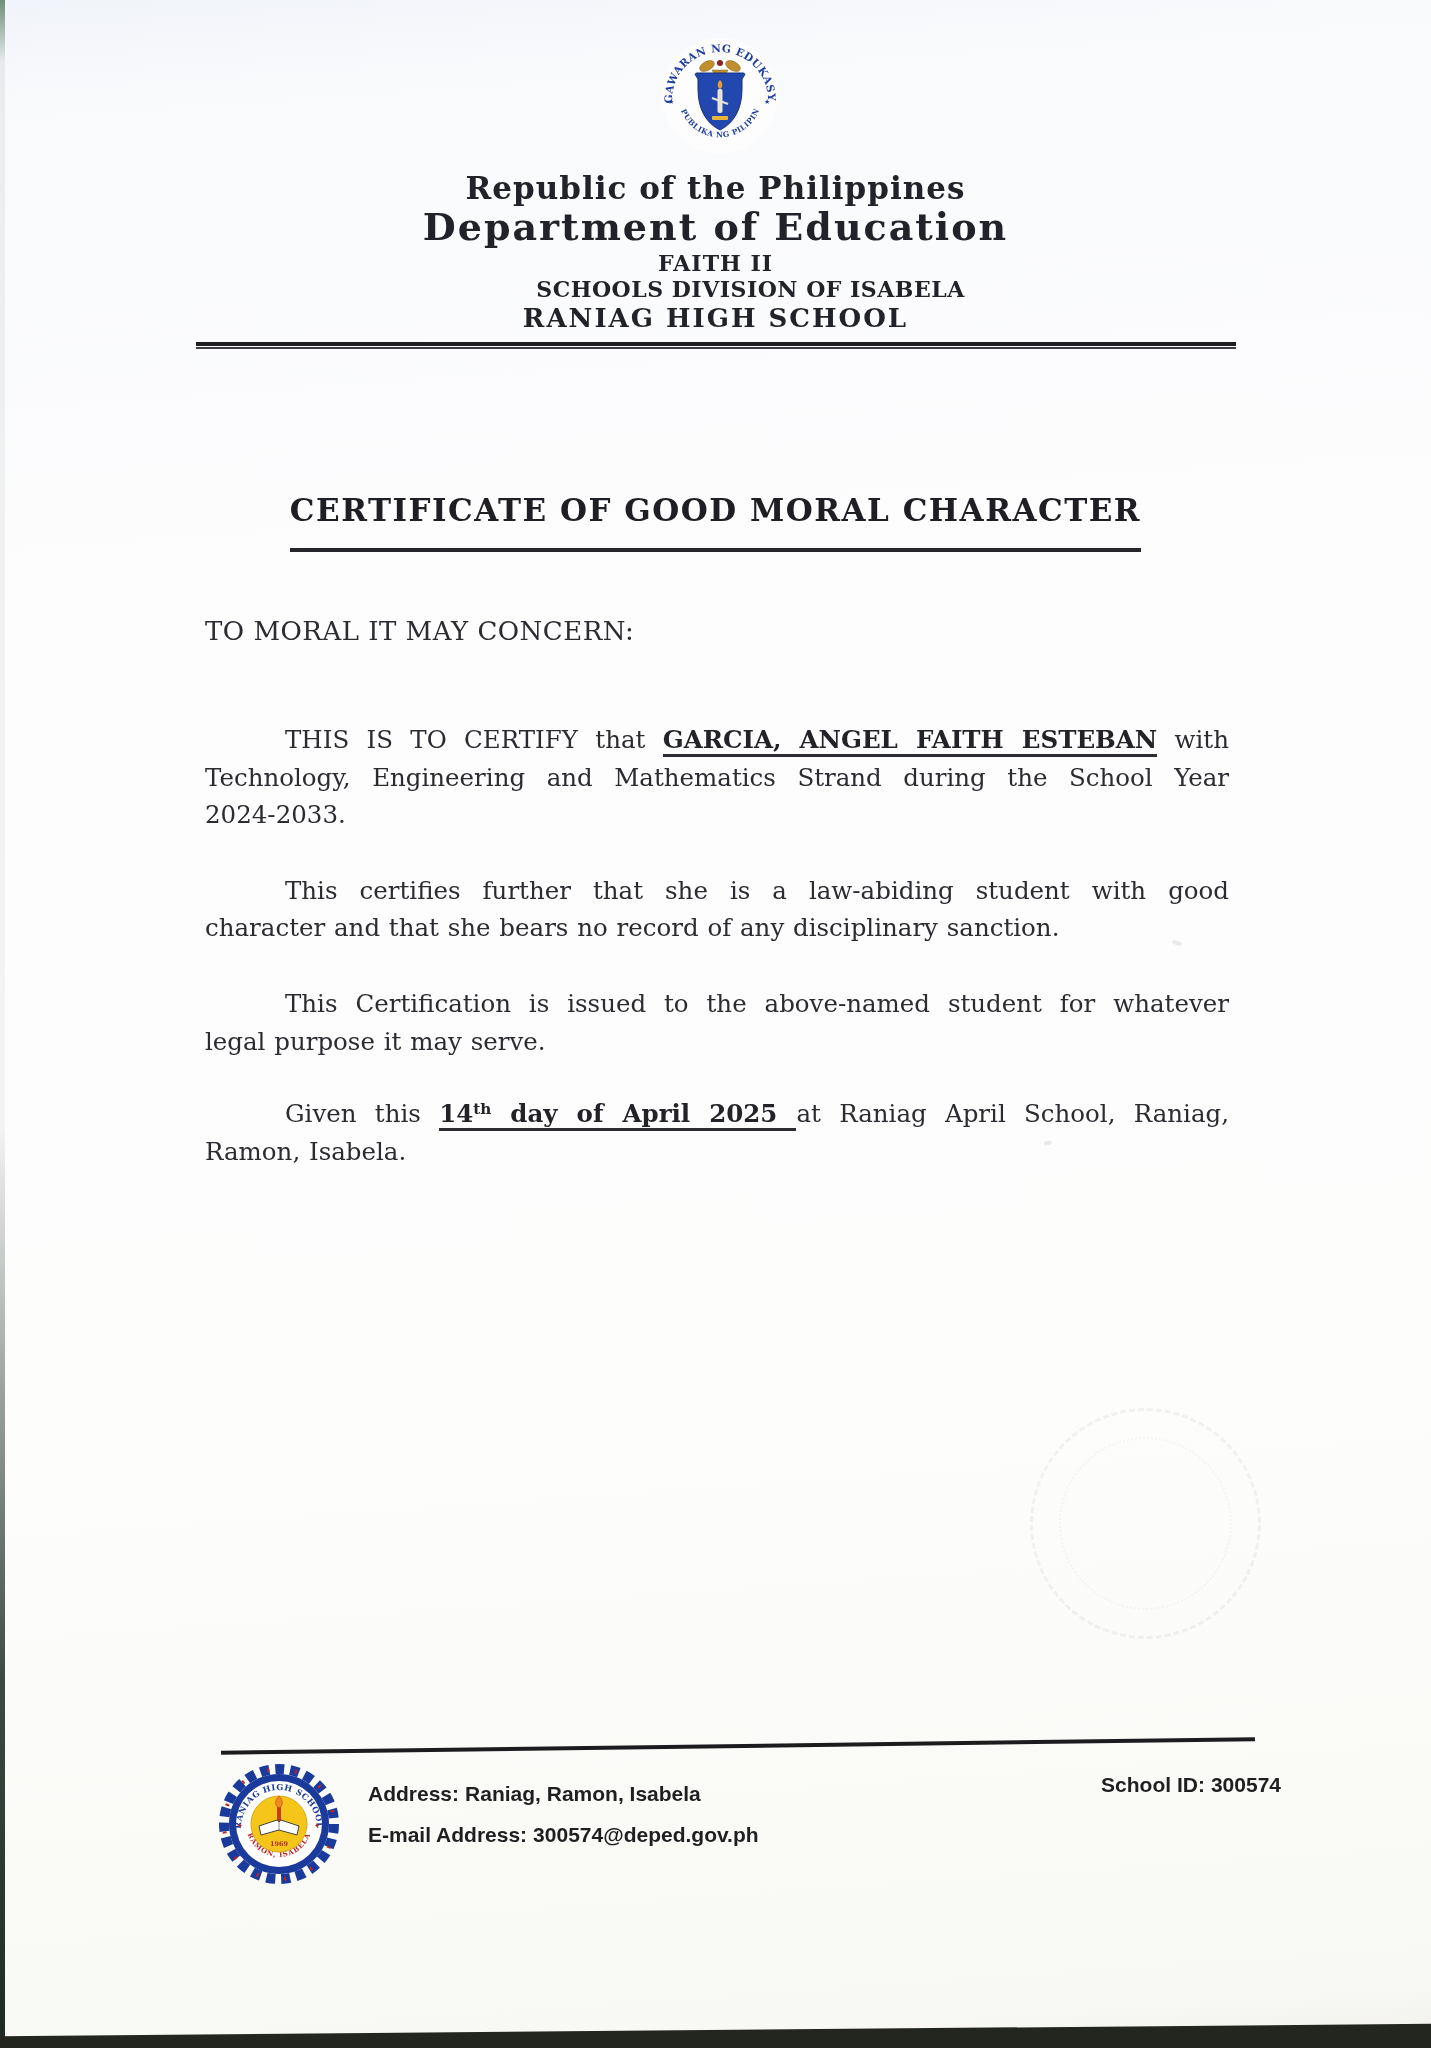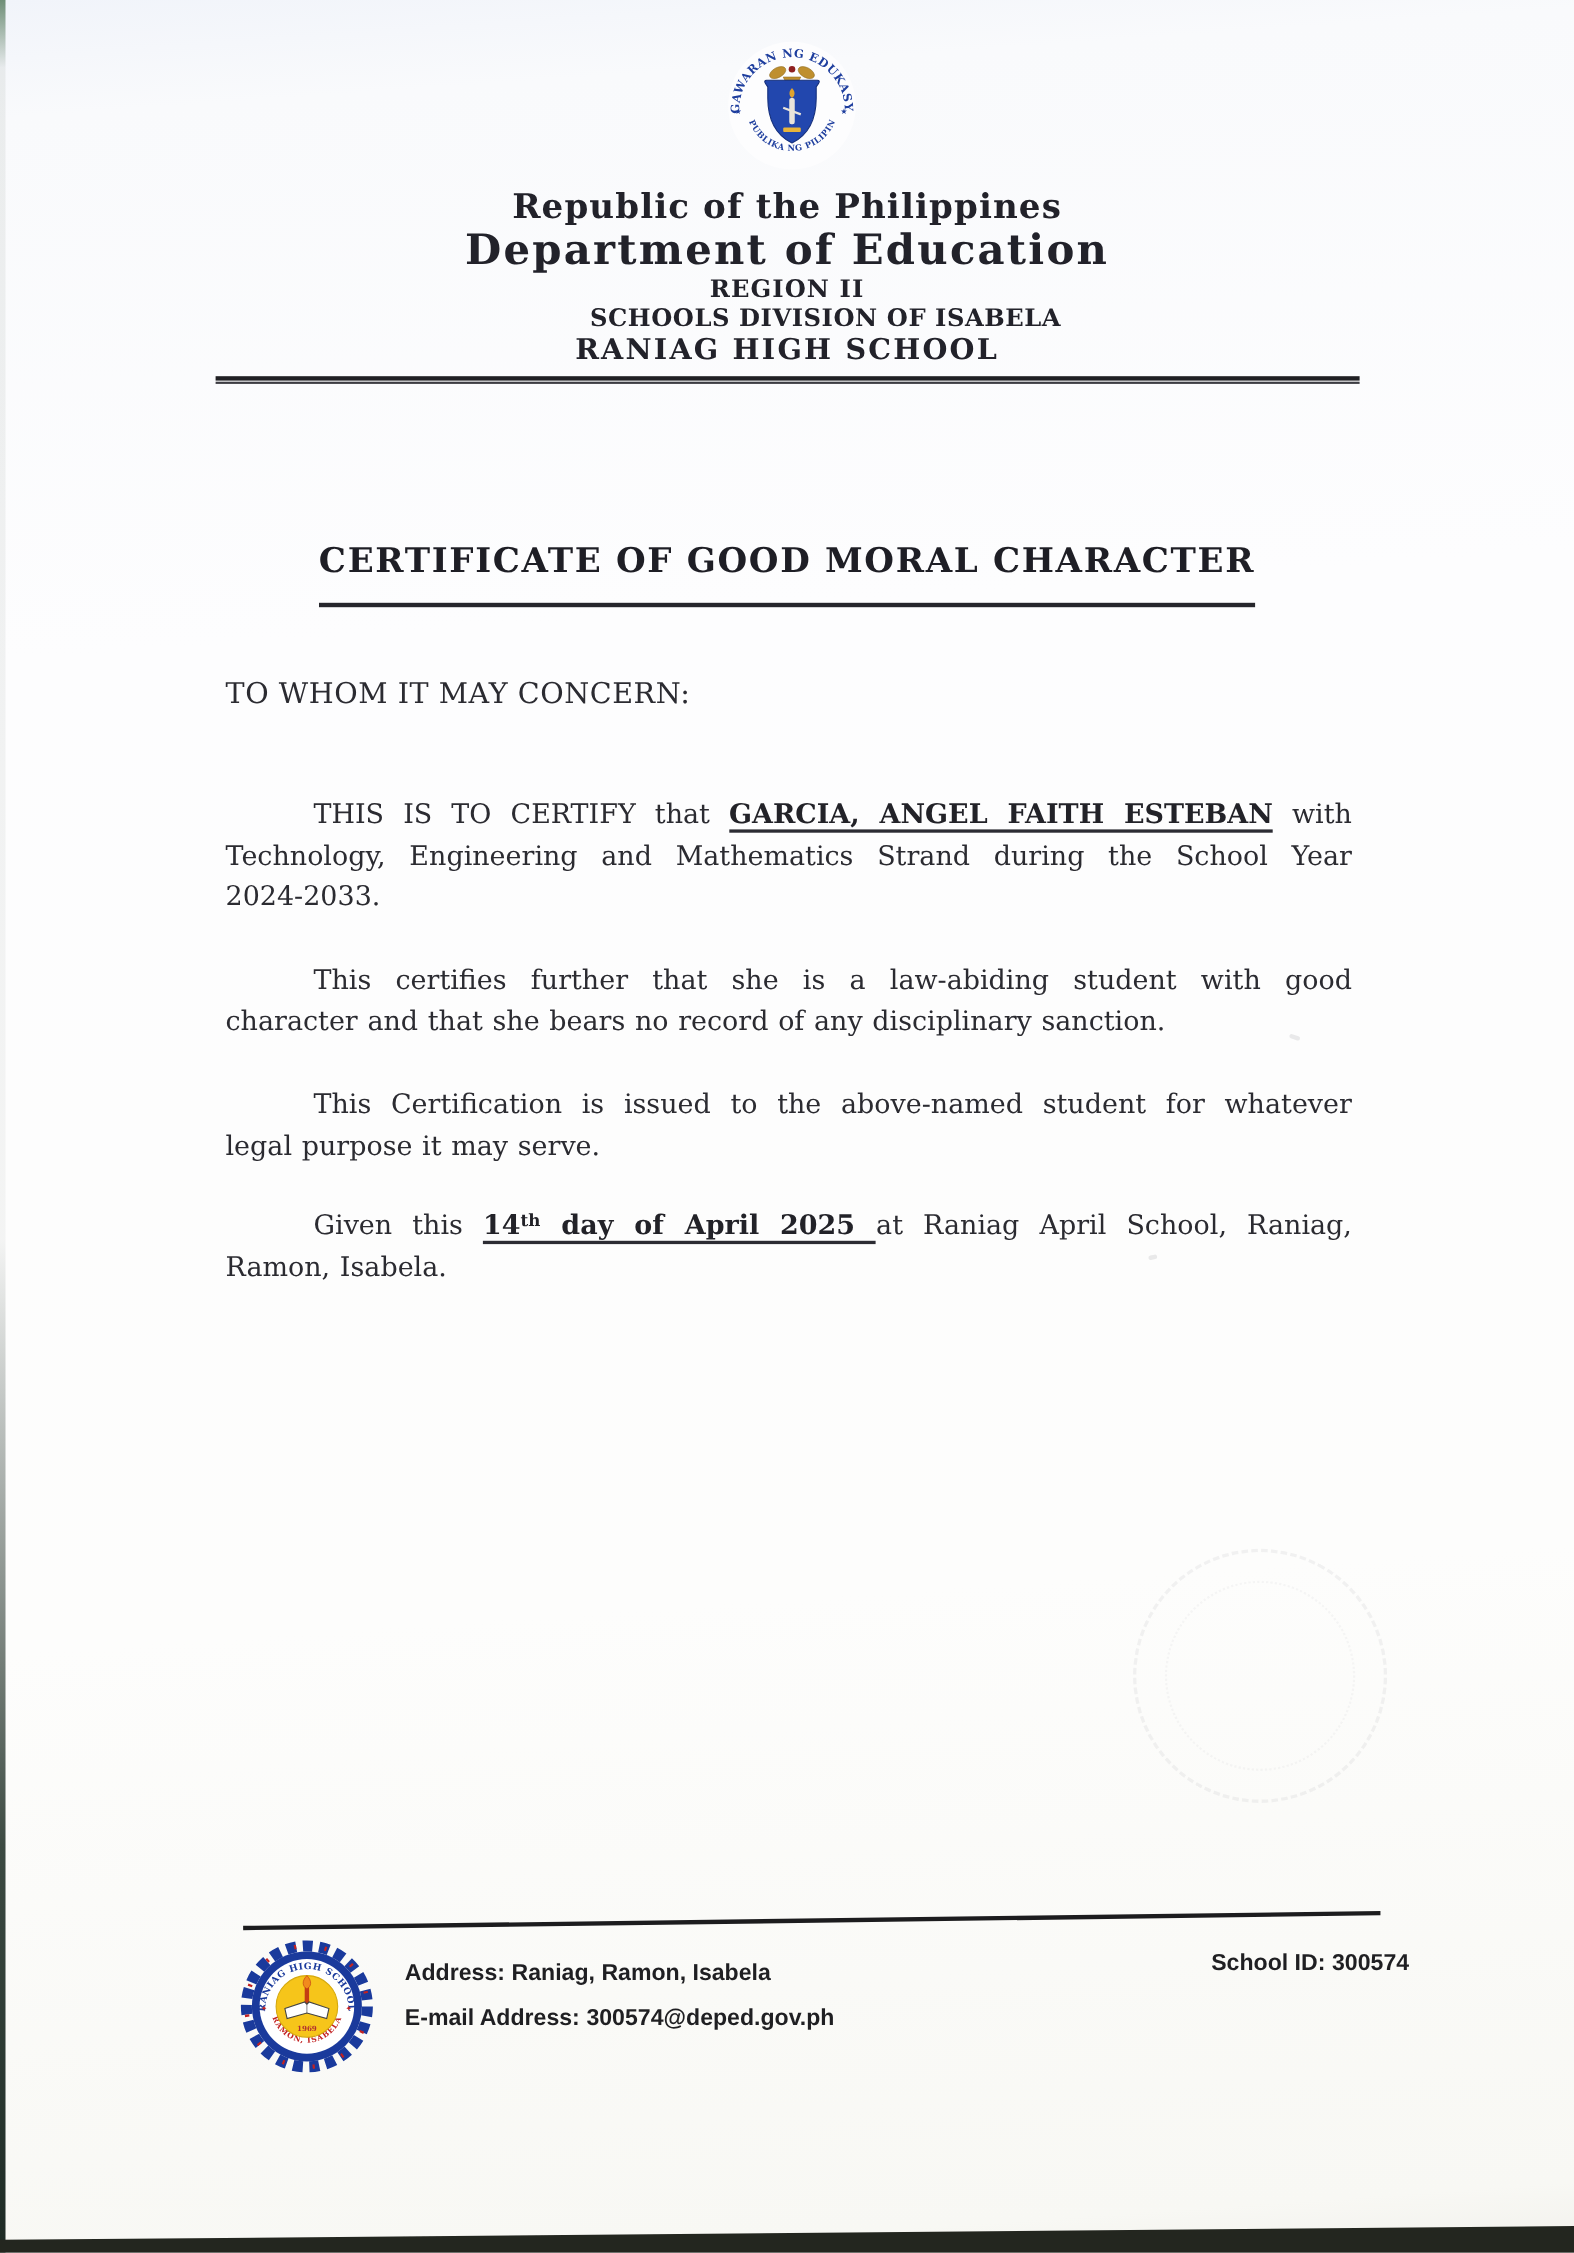--- a/index.html
+++ b/index.html
@@ -101,31 +101,31 @@
       <path d="M36,40 q-2,-3 1,-3 h46 q3,0 1,3 l-2,3 v10 c0,20 -8,34 -22,41 c-14,-7 -22,-21 -22,-41 v-10 z" fill="#2247ae" stroke="#16307c"></path>
       <g>
         <path d="M60,44 c4,4 2,8 0,9 c-2,-1 -4,-5 0,-9" fill="#e0a32e"></path>
         <rect x="57.5" y="53" width="5" height="24" rx="2" fill="#e9e4da"></rect>
         <path d="M52,62 l16,6" stroke="#e9e4da" stroke-width="2"></path>
         <rect x="52" y="80" width="16" height="4" rx="1" fill="#e8b43a"></rect>
       </g>
     </svg>
     <div class="hl republic">Republic of the Philippines</div>
     <div class="hl department">Department of Education</div>
-    <div class="hl region">REGION II</div>
+    <div class="hl region">FAITH II</div>
     <div class="hl division">SCHOOLS DIVISION OF ISABELA</div>
     <div class="hl school">RANIAG HIGH SCHOOL</div>
   </div>
   <div class="header-rule"></div>
 
   <div class="title-wrap">
     <span class="title">CERTIFICATE OF GOOD MORAL CHARACTER</span>
   </div>
 
-  <div class="salutation">TO WHOM IT MAY CONCERN:</div>
+  <div class="salutation">TO MORAL IT MAY CONCERN:</div>
   <div class="body-text">
     <div class="para p1">
         <div class="line indent"><span>THIS IS TO CERTIFY that </span><span class="seg-u"><span class="seg-b">GARCIA, ANGEL FAITH ESTEBAN</span></span><span> with</span></div>
         <div class="line"><span>Technology, Engineering and Mathematics Strand during the School Year</span></div>
         <div class="line last"><span>2024-2033.</span></div>
       </div>
     <div class="para p2">
         <div class="line indent"><span>This certifies further that she is a law-abiding student with good</span></div>
         <div class="line last"><span>character and that she bears no record of any disciplinary sanction.</span></div>
       </div>

